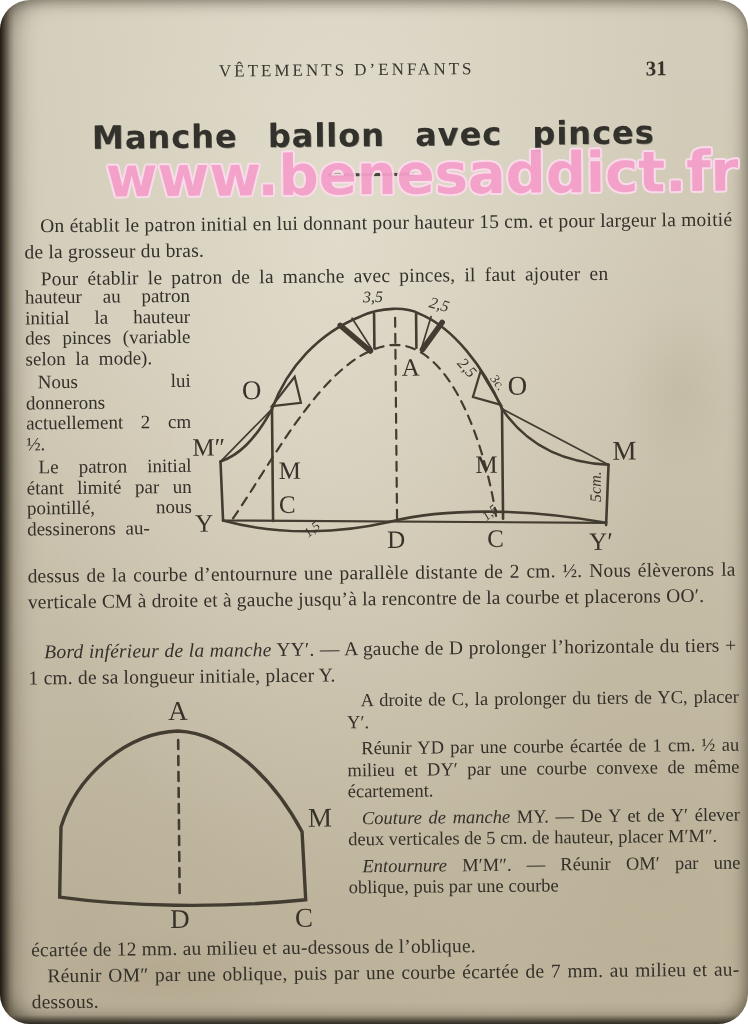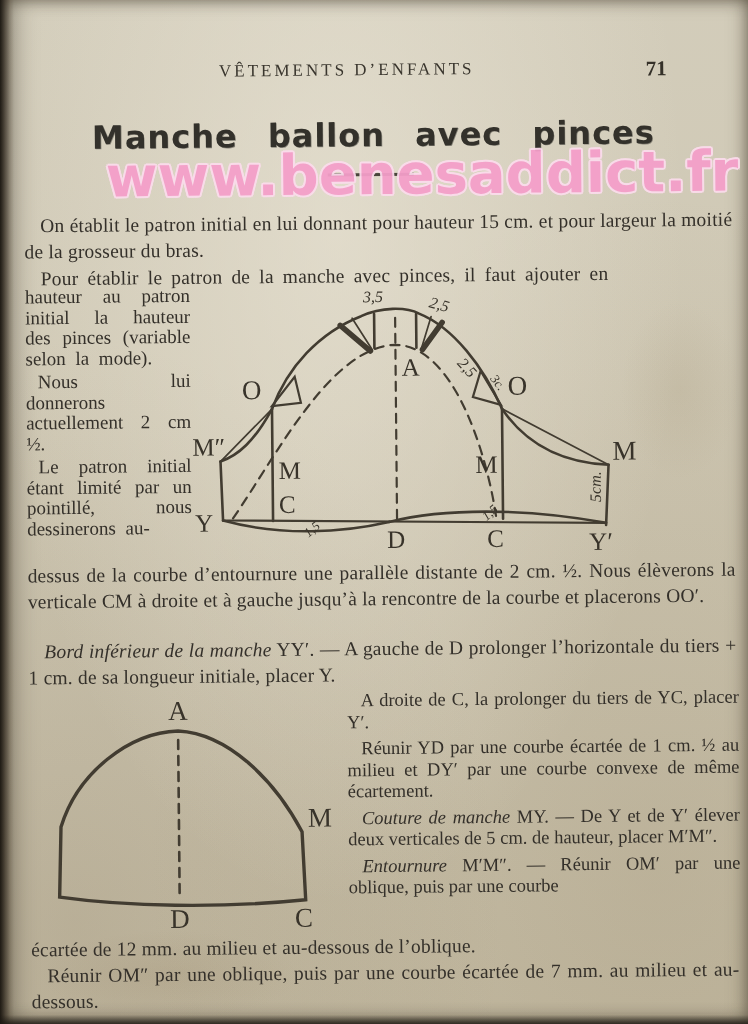--- a/index.html
+++ b/index.html
@@ -12,20 +12,21 @@
     background:
       radial-gradient(ellipse at 45% 22%, rgba(238,233,219,0.55), rgba(0,0,0,0) 60%),
       radial-gradient(ellipse at 88% 85%, rgba(140,124,94,0.20), rgba(0,0,0,0) 55%),
       radial-gradient(ellipse at 10% 90%, rgba(120,104,78,0.18), rgba(0,0,0,0) 45%),
       linear-gradient(176deg,#d3cdbb 0%,#cfc8b4 40%,#cac2ac 72%,#c4bba3 100%);
     box-shadow:
       inset 0 -7px 14px rgba(50,42,30,0.35),
       inset 20px 0 26px -10px rgba(40,34,26,0.55),
       inset -12px 0 20px -10px rgba(70,60,45,0.40),
       inset 0 9px 14px -7px rgba(90,78,58,0.35);
+    border-radius: 30px;
   }
   .edge-left{position:absolute;left:0;top:0;bottom:0;width:14px;z-index:8;
     background:linear-gradient(to right, rgba(26,22,16,0.95), rgba(54,45,34,0.60) 38%, rgba(92,79,60,0.25) 72%, rgba(0,0,0,0));}
   .edge-bottom{position:absolute;left:0;right:0;bottom:0;height:9px;z-index:8;
     background:linear-gradient(to top, rgba(28,24,18,0.80), rgba(28,24,18,0));}
   .stain{position:absolute;border-radius:50%;pointer-events:none;z-index:1;}
   .stain.s1{left:620px;top:300px;width:120px;height:180px;background:radial-gradient(ellipse, rgba(150,132,98,0.12), rgba(0,0,0,0) 70%);}
   .stain.s2{left:40px;top:930px;width:260px;height:90px;background:radial-gradient(ellipse, rgba(140,120,86,0.14), rgba(0,0,0,0) 70%);}
 
   .content{position:absolute;left:26px;top:0;width:708px;height:1024px;z-index:2;
@@ -87,21 +88,21 @@
 </head>
 <body>
 
 <div class="page">
   <div class="stain s1"></div>
   <div class="stain s2"></div>
 
   <div class="content">
 
     <div class="running-title">VÊTEMENTS D’ENFANTS</div>
-    <div class="page-number">71</div>
+    <div class="page-number">31</div>
 
     <h1 class="title" style="margin:0;">Manche ballon avec pinces</h1>
     <div class="title-rule"></div>
 
     <div class="watermark">www.benesaddict.fr</div>
 
     <p class="body-text indent p1">On établit le patron initial en lui donnant pour hauteur 15 cm. et pour largeur la moitié de la grosseur du bras.</p>
     <p class="body-text indent p2">Pour établir le patron de la manche avec pinces, il faut ajouter en</p>
 
     <div class="left-col">

